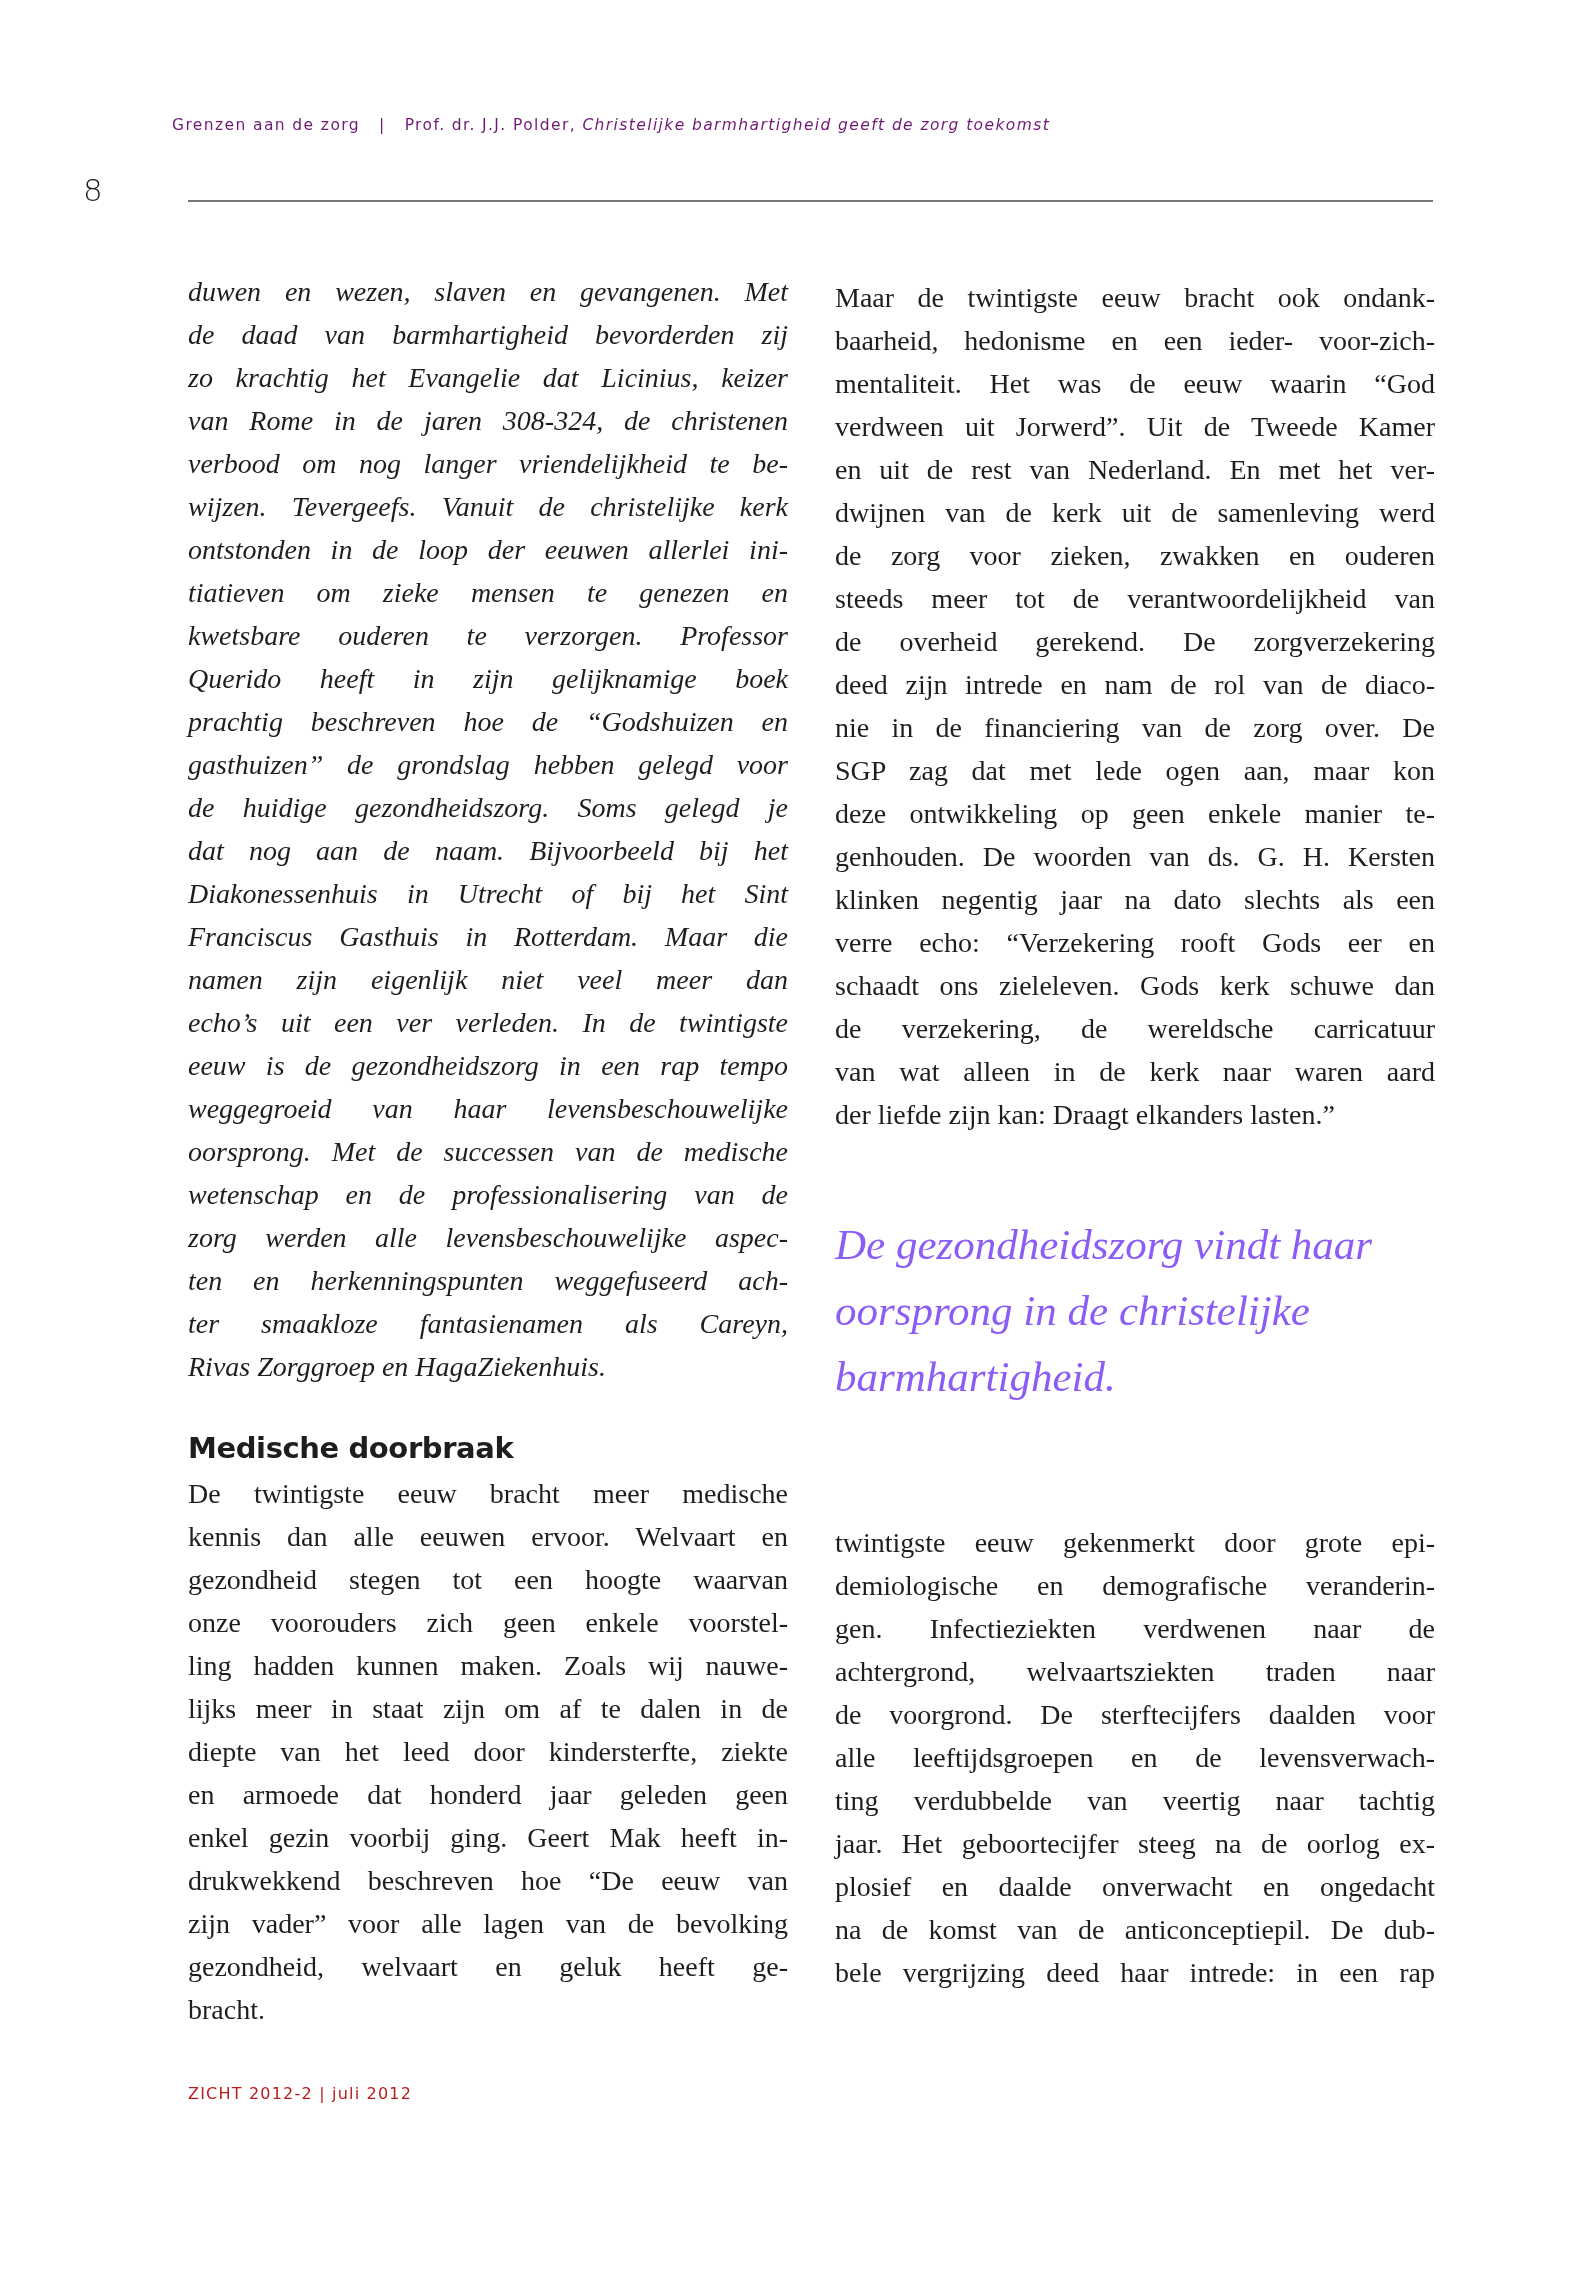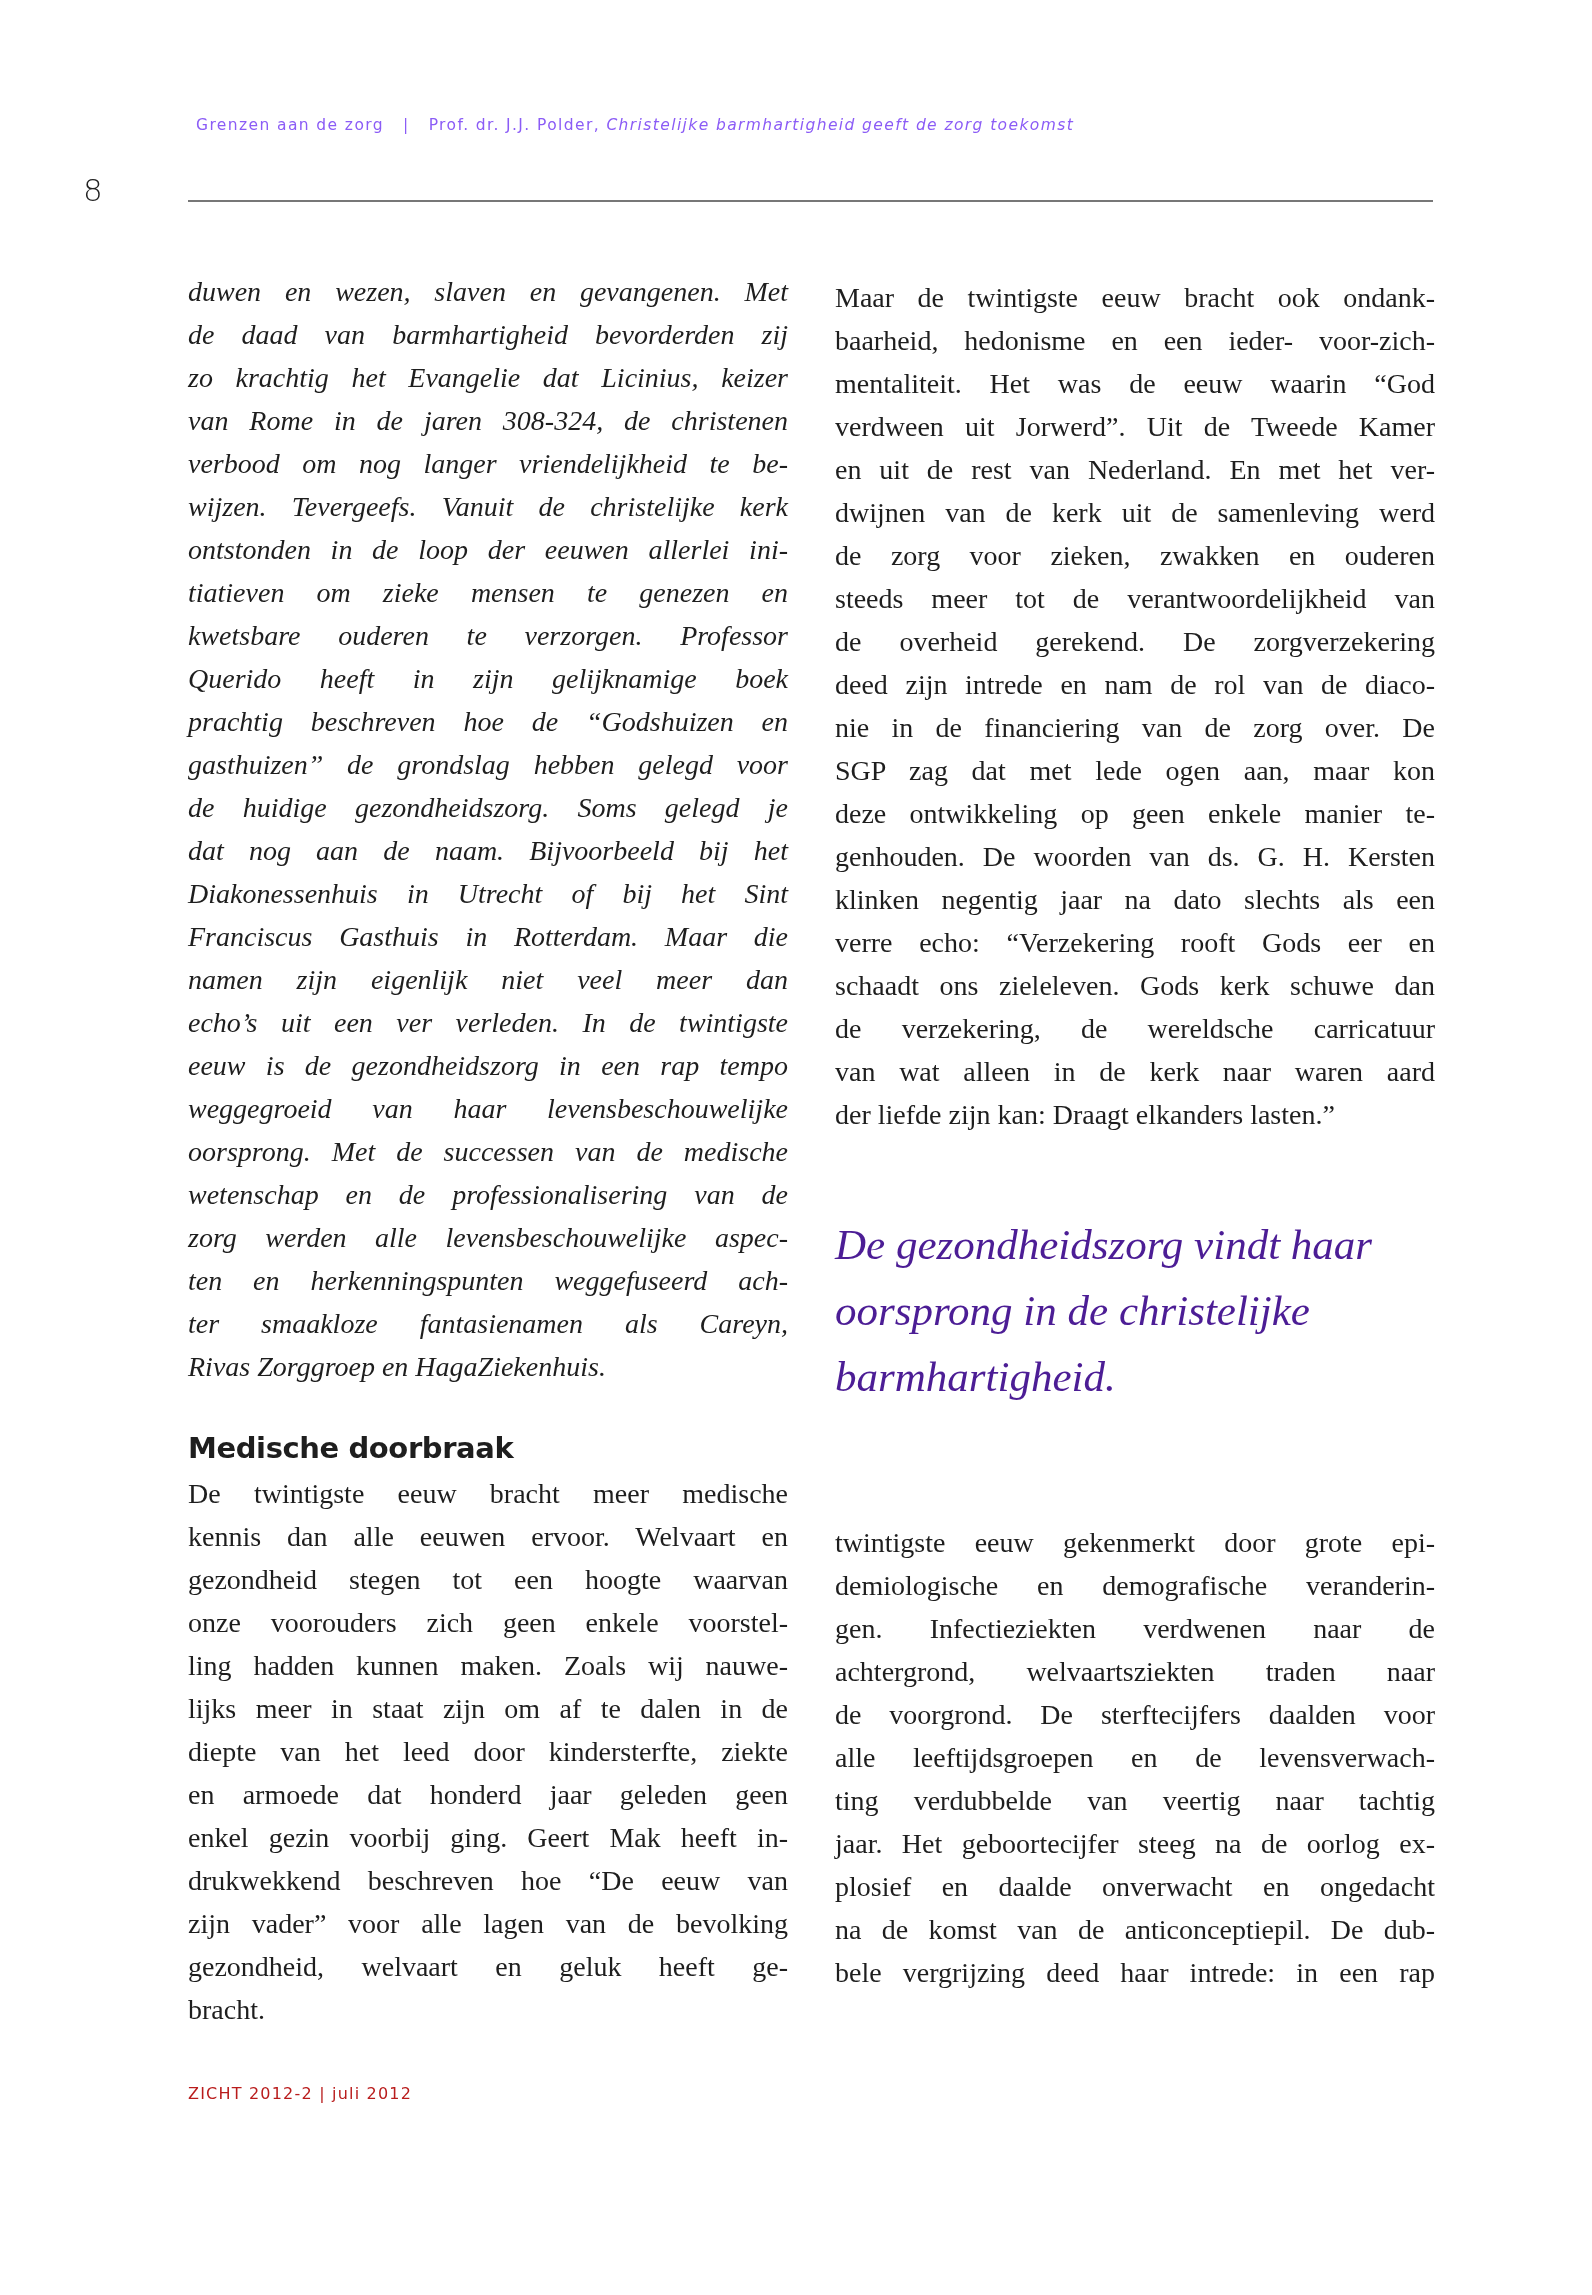--- a/index.html
+++ b/index.html
@@ -3,23 +3,23 @@
 <meta charset="utf-8">
 <style>
   html, body { margin: 0; padding: 0; background: #ffffff; }
   body { width: 1592px; height: 2295px; position: relative; overflow: hidden; color: #1e1e1e; }
   .page-number {
     position: absolute; left: 83px; top: 173px;
     font-family: "DejaVu Sans", sans-serif; font-size: 31px; font-weight: 300;
     color: #222; line-height: 35px;
   }
   .running-header {
-    position: absolute; left: 196px; top: 115px;
+    position: absolute; left: 172px; top: 115px;
     font-family: "DejaVu Sans", sans-serif; font-size: 15.5px; letter-spacing: 1.4px;
-    color: #8b5cf6; white-space: nowrap; line-height: 21px;
+    color: #701a75; white-space: nowrap; line-height: 21px;
   }
   .running-header .title-italic { font-style: italic; }
   .header-rule {
     position: absolute; left: 188px; top: 200px; width: 1245px; height: 1.7px; background: #777;
   }
   .col {
     position: absolute; width: 600px;
     font-family: "Liberation Serif", "DejaVu Serif", serif;
     font-size: 28px; line-height: 43px; color: #1e1e1e;
   }
@@ -31,21 +31,21 @@
   .left-col { left: 188px; }
   .right-col { left: 835px; margin-top: 6px; }
   .section-heading {
     position: absolute; left: 188px; top: 1429px;
     font-family: "DejaVu Sans", sans-serif; font-weight: bold; font-size: 29px;
     letter-spacing: -0.4px; color: #1e1e1e; line-height: 38px; white-space: nowrap;
   }
   .pull-quote {
     position: absolute; left: 835px; top: 1212px; width: 595px;
     font-family: "Liberation Serif", "DejaVu Serif", serif; font-style: italic;
-    font-size: 43px; line-height: 66px; color: #4c1d95;
+    font-size: 43px; line-height: 66px; color: #8b5cf6;
   }
   .pull-quote .pq-line { display: block; white-space: nowrap; }
   .footer {
     position: absolute; left: 188px; top: 2082px;
     font-family: "DejaVu Sans", sans-serif; font-size: 16px; letter-spacing: 1.2px;
     color: #b91c1c; white-space: nowrap; line-height: 24px;
   }
 </style>
 </head>
 <body>

